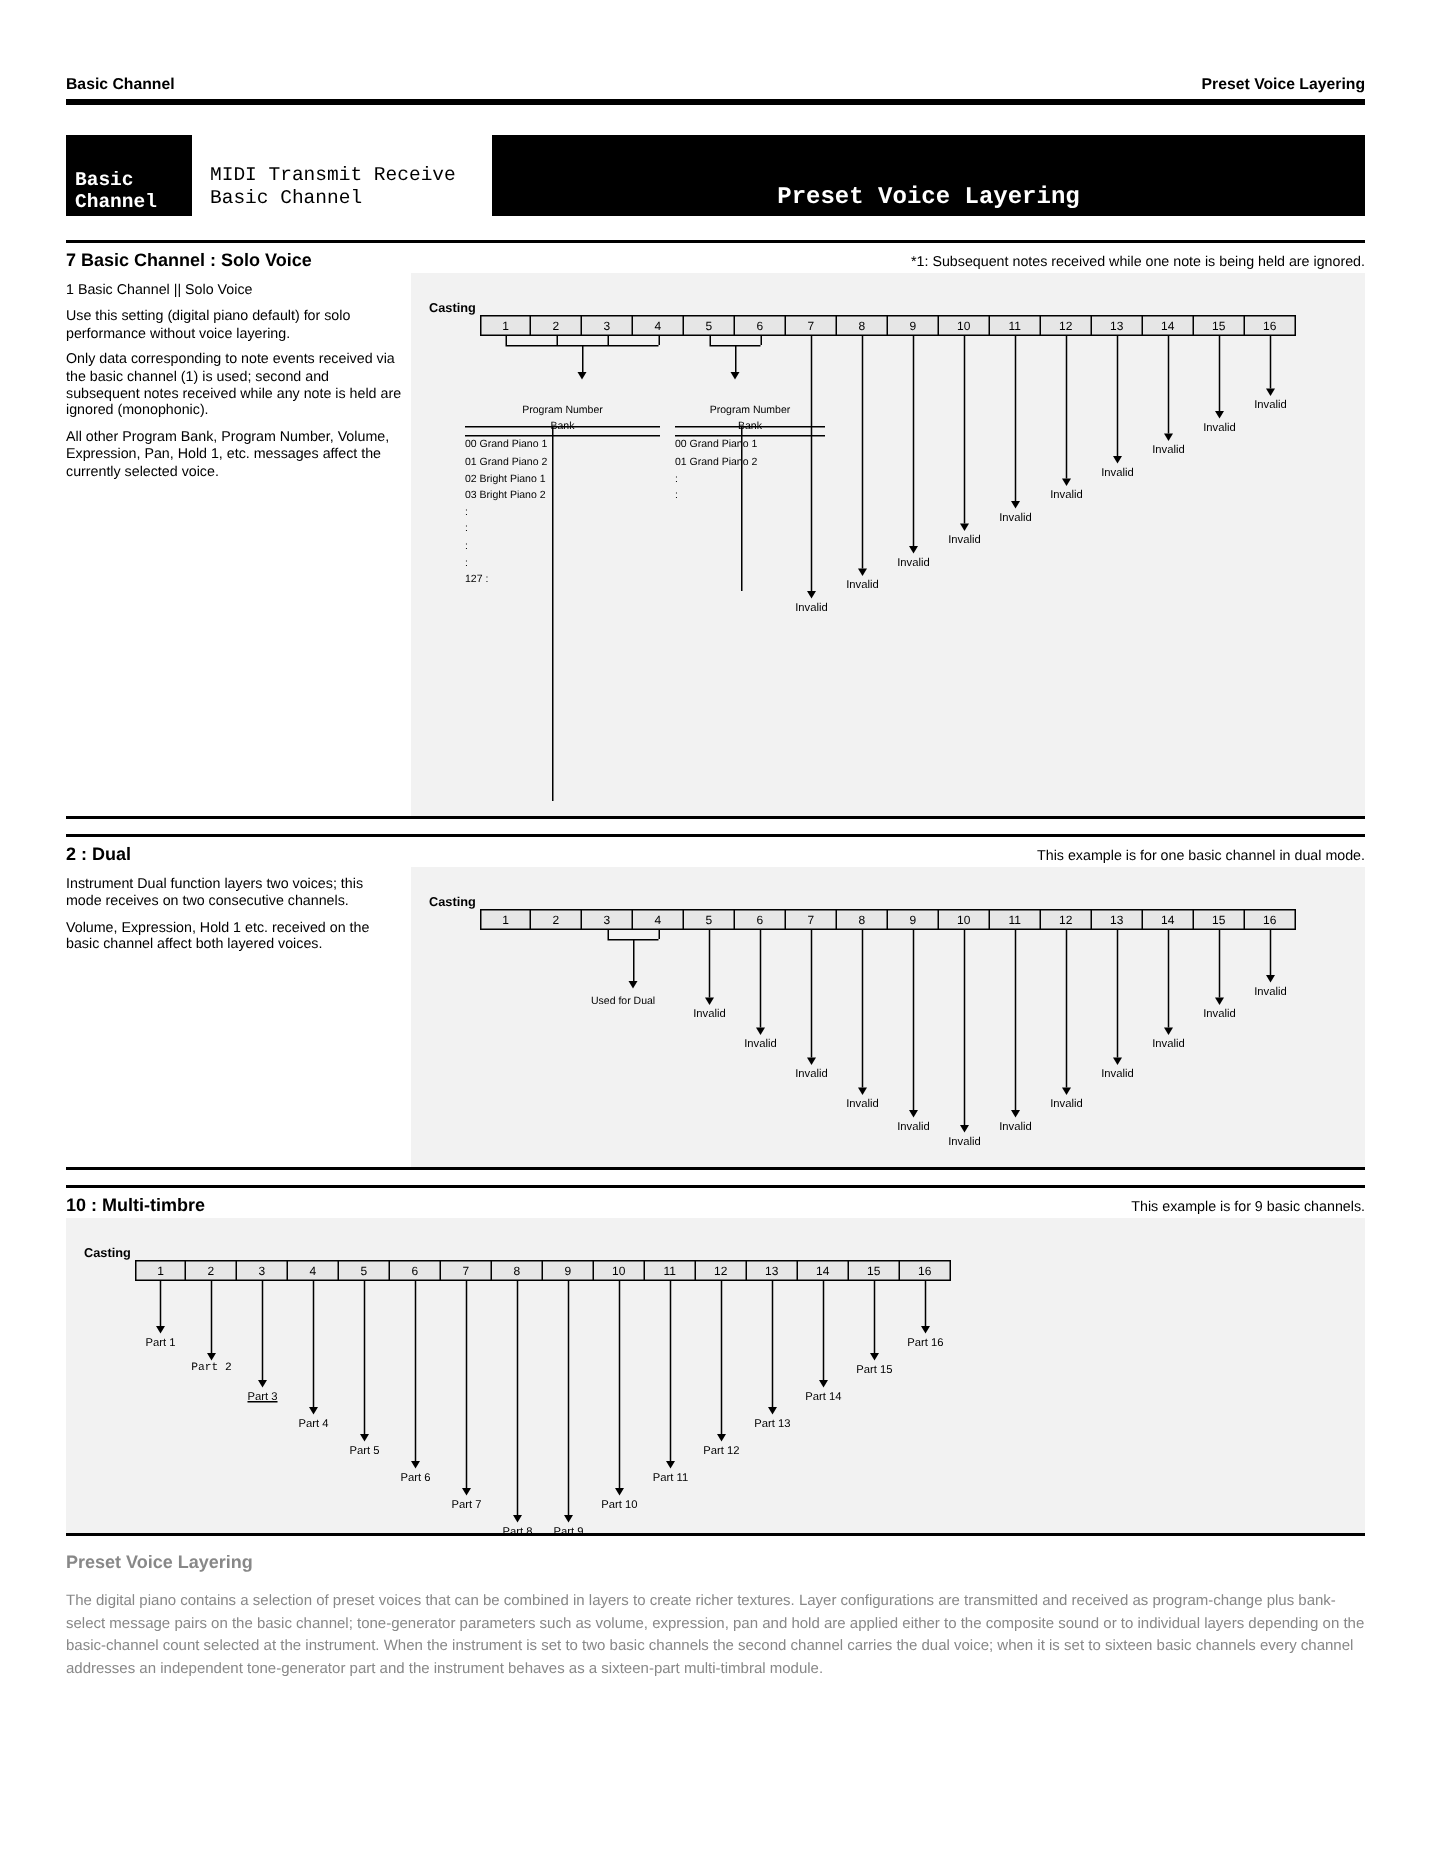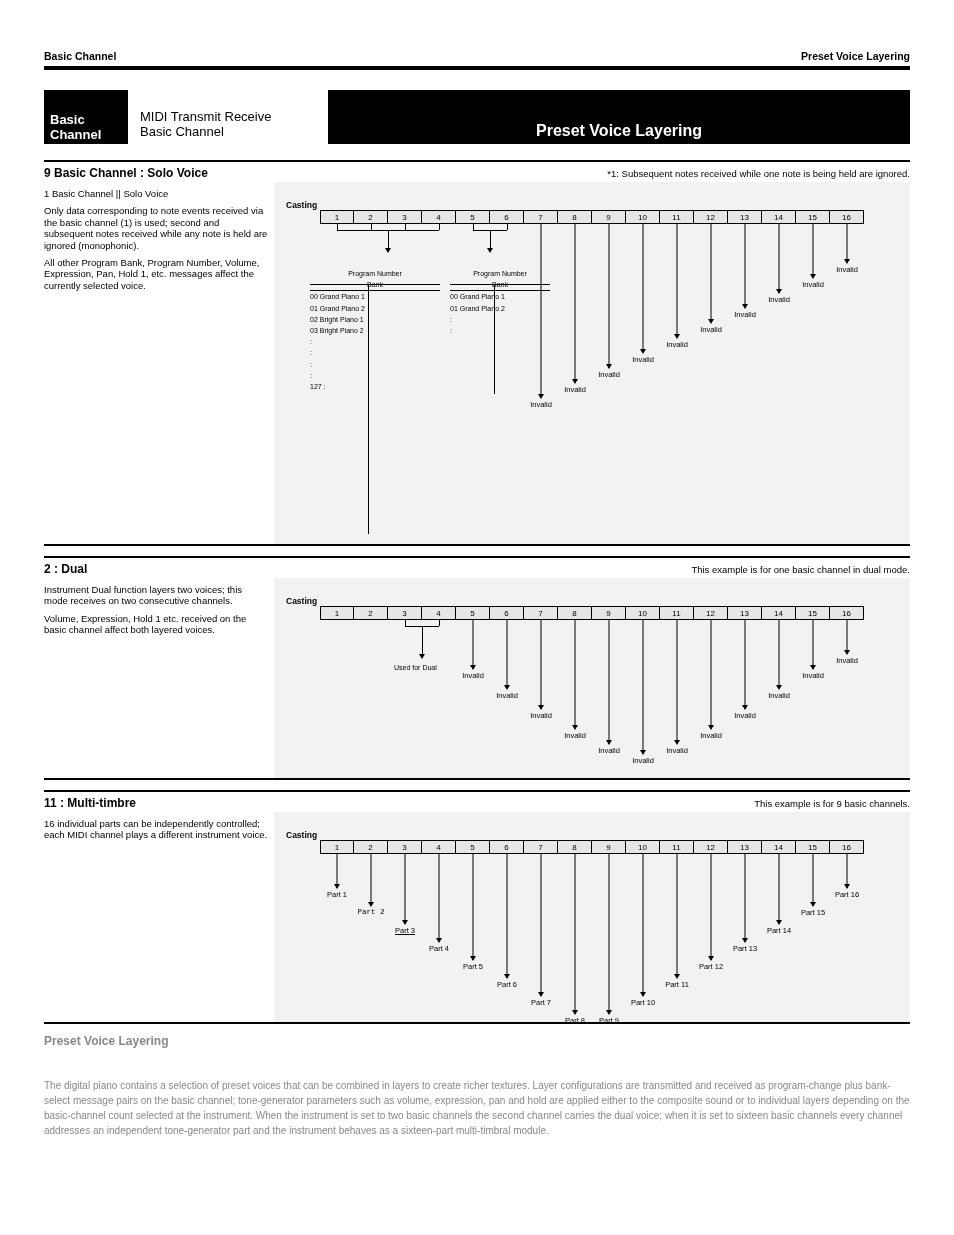--- a/index.html
+++ b/index.html
@@ -20,20 +20,21 @@
     font-weight: bold;
     margin-bottom: 4px;
   }
 
   .rule-thick { border-top: 4px solid #000; margin-bottom: 20px; }
 
   .title-row {
     display: flex;
     align-items: flex-end;
     margin-bottom: 16px;
+    font-family: Liberation Mono, monospace;
   }
   .black-tag {
     background: #000;
     color: #fff;
     width: 84px;
     height: 54px;
     display: flex;
     align-items: flex-end;
     justify-content: flex-start;
     padding: 0 6px 2px 6px;
@@ -143,21 +144,21 @@
     position: absolute; top: 6px; height: 1px; background: #000;
   }
   .branch-v {
     position: absolute; top: 0; width: 1px; background: #000;
   }
   .label-below {
     position: absolute; left: 50%; transform: translateX(-50%);
     white-space: nowrap;
   }
 
-  .fade-text { color: #888; font-size: 10px; line-height: 1.5; margin-top: 30px; }
+  .fade-text { color: #888; font-size: 10px; line-height: 1.5; margin-top: 12px; }
   .fade-title { color: #888; font-size: 12px; font-weight: bold; margin-bottom: 10px; }
 
 </style>
 </head>
 <body>
 
 <div class="page-header">
   <span>Basic Channel</span>
   <span>Preset Voice Layering</span>
 </div>
@@ -171,26 +172,27 @@
     </div>
   </div>
   <div class="title-mid">
     <span>MIDI Transmit Receive</span>
     <span>Basic Channel</span>
   </div>
   <div class="black-bar">Preset Voice Layering</div>
 </div>
 
 <div class="section-header">
-  <span class="section-title">9 Basic Channel : Solo Voice</span>
+  <span class="section-title">7 Basic Channel : Solo Voice</span>
   <span class="section-note">*1: Subsequent notes received while one note is being held are ignored.</span>
 </div>
 <div class="diagram-row">
   <div class="left-col">
     <p>1 Basic Channel || Solo Voice</p>
+    <p>Use this setting (digital piano default) for solo performance without voice layering.</p>
     <p>Only data corresponding to note events received via the basic channel (1) is used; second and subsequent notes received while any note is held are ignored (monophonic).</p>
     <p>All other Program Bank, Program Number, Volume, Expression, Pan, Hold 1, etc. messages affect the currently selected voice.</p>
   </div>
   <div class="diagram-area" style="height:362px">
     <div class="casting-row">
       <div class="casting-label">Casting</div>
     </div>
     <div class="casting-row" id="cells1">
         <div style="width: 34px;"></div>
         <div class="cell" style="border-left: 1px solid rgb(0, 0, 0);">1</div>
@@ -413,27 +415,24 @@
           <div class="branch-h" style="left:17px;width:34px"></div>
           <div class="branch-v" style="left:34px;top:6px;height:28px"></div>
           <div class="arrowhead" style="left:34px;top:34px"></div>
           <div style="position:absolute;left:6px;top:44px;font-size:7px">Used for Dual</div>
         </div>
       </div>
   </div>
 </div>
 
 <div class="section-header">
-  <span class="section-title">11 : Multi-timbre</span>
+  <span class="section-title">10 : Multi-timbre</span>
   <span class="section-note">This example is for 9 basic channels.</span>
 </div>
 <div class="diagram-row">
-  <div class="left-col">
-    <p>16 individual parts can be independently controlled; each MIDI channel plays a different instrument voice.</p>
-  </div>
   <div class="diagram-area" style="height:210px">
     <div class="casting-row">
       <div class="casting-label">Casting</div>
     </div>
     <div class="casting-row" id="cells3">
         <div style="width: 34px;"></div>
         <div class="cell" style="border-left: 1px solid rgb(0, 0, 0);">1</div>
         <div class="cell">2</div>
         <div class="cell">3</div>
         <div class="cell">4</div>

